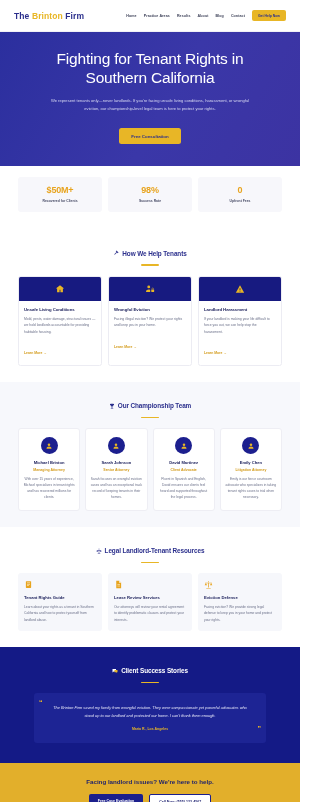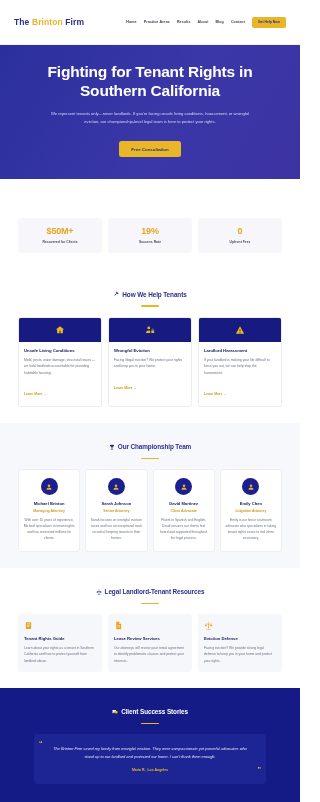--- a/index.html
+++ b/index.html
@@ -7,21 +7,21 @@
   body {
     font-family:"Liberation Sans", sans-serif;
     background:#ffffff;
     color:#1f2340;
     -webkit-font-smoothing:antialiased;
   }
   .page { width:300px; overflow:hidden; }
 
   
   .header {
-    height:45px; background:#ffffff;
+    height:32px; background:#ffffff;
     display:flex; align-items:center; justify-content:space-between;
     padding:0 14px;
     border-bottom:1px solid #f1f1f5;
   }
   .logo { font-size:8.5px; font-weight:bold; letter-spacing:.1px; white-space:nowrap; }
   .logo .w1 { color:#2b2f8c; }
   .logo .w2 { color:#e8b626; }
   .logo .w3 { color:#2b2f8c; }
   .nav { display:flex; align-items:center; gap:7px; }
   .nav a {
@@ -33,36 +33,36 @@
     padding:3.5px 6px; border-radius:2px; white-space:nowrap;
   }
 
   
   .hero {
     background:linear-gradient(120deg,#2b2f9e 0%,#3a37a8 55%,#3c33a2 100%);
     padding:18px 26px 22px;
     text-align:center; color:#fff;
   }
   .hero h1 {
-    font-size:15.5px; line-height:1.22; font-weight:bold;
+    font-size:15.5px; line-height:1.22; font-weight:normal;
     letter-spacing:-.2px; margin-bottom:9px;
   }
   .hero p {
     font-size:4.1px; line-height:1.95; color:#d8d9f3;
     max-width:205px; margin:0 auto 11px;
   }
   .hero-btn {
     display:inline-block; background:#e8b626; color:#2b2f8c;
     font-size:4.4px; font-weight:bold; padding:5.5px 12px; border-radius:2.5px;
   }
 
   
   .stats {
     background:#fff; padding:11px 18px 17px;
-    display:flex; gap:6px; justify-content:flex-start;margin-top:28px;
+    display:flex; gap:6px; justify-content:flex-start;
   }
   .stat {
     flex:1; background:#f7f7fb; border-radius:3px;
     padding:8px 3px; text-align:center;
   }
   .stat .num {
     font-size:9px; font-weight:bold; color:#e8a41e; letter-spacing:-.2px;
     margin-bottom:4px; white-space:nowrap;
   }
   .stat .lbl { font-size:3.4px; color:#4a4e68; line-height:1.5; font-weight:bold; }
@@ -174,21 +174,21 @@
     <p>We represent tenants only—never landlords. If you're facing unsafe living conditions, harassment, or wrongful eviction, our championship-level legal team is here to protect your rights.</p>
     <span class="hero-btn">Free Consultation</span>
   </div>
 
   <div class="stats">
     <div class="stat">
       <div class="num">$50M+</div>
       <div class="lbl">Recovered for Clients</div>
     </div>
     <div class="stat">
-      <div class="num">19%</div>
+      <div class="num">98%</div>
       <div class="lbl">Success Rate</div>
     </div>
     <div class="stat">
       <div class="num">0</div>
       <div class="lbl">Upfront Fees</div>
     </div>
   </div>
 
   <div class="section">
     <div class="sec-head">

